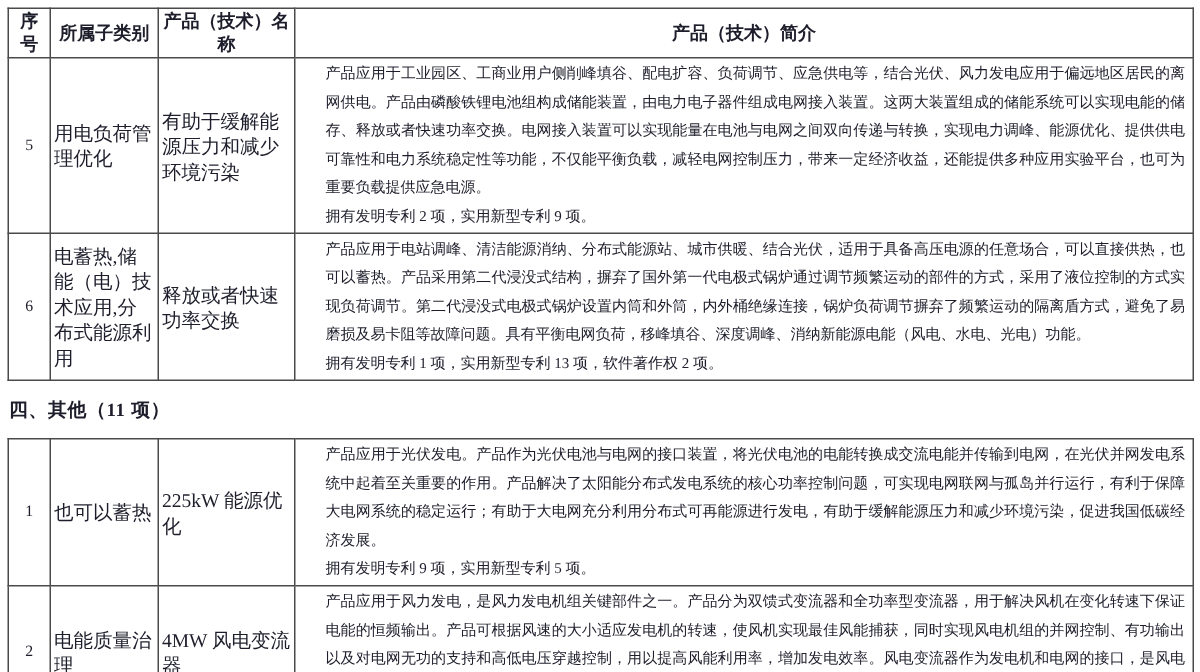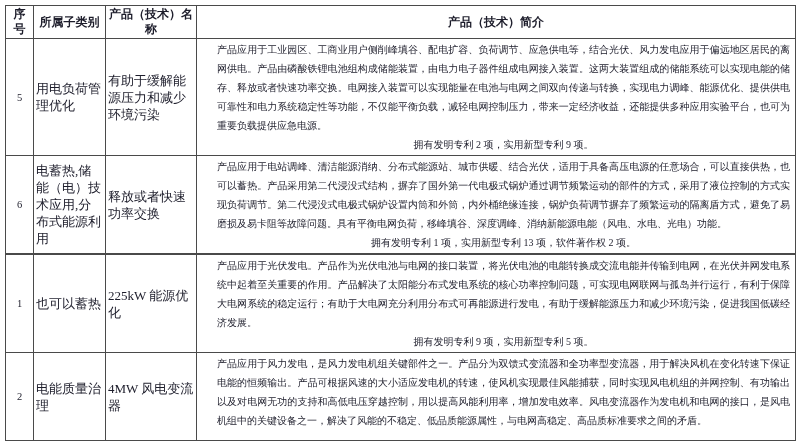--- a/index.html
+++ b/index.html
@@ -57,21 +57,21 @@
     vertical-align: top;
     padding: 1px 5px 1px 20px;
     font-size: 10px;
     line-height: 19px;
   }
   .intro-text {
     text-align: justify;
     text-justify: inter-ideograph;
   }
   .patent-text {
-    text-align: center;
+    text-align: left;
   }
   tr.r-hdr  { height: 28px; }
   tr.r-s3a  { height: 115px; }
   tr.r-s3b  { height: 92px; }
   tr.r-s4a  { height: 80px; }
   tr.r-s4b  { height: 88px; }
   .section-heading {
     height: 38px;
     box-sizing: border-box;
     padding: 11px 0 0 1px;
@@ -115,20 +115,21 @@
       <td class="cat-cell">电蓄热,储能（电）技术应用,分布式能源利用</td>
       <td class="name-cell">释放或者快速功率交换</td>
       <td class="intro-cell">
         <div class="intro-text">产品应用于电站调峰、清洁能源消纳、分布式能源站、城市供暖、结合光伏，适用于具备高压电源的任意场合，可以直接供热，也可以蓄热。产品采用第二代浸没式结构，摒弃了国外第一代电极式锅炉通过调节频繁运动的部件的方式，采用了液位控制的方式实现负荷调节。第二代浸没式电极式锅炉设置内筒和外筒，内外桶绝缘连接，锅炉负荷调节摒弃了频繁运动的隔离盾方式，避免了易磨损及易卡阻等故障问题。具有平衡电网负荷，移峰填谷、深度调峰、消纳新能源电能（风电、水电、光电）功能。</div>
         <div class="patent-text">拥有发明专利 1 项，实用新型专利 13 项，软件著作权 2 项。</div>
       </td>
     </tr>
   </tbody>
     </table>
 
+  <div class="section-heading">四、其他（11 项）</div>
 
   <table class="doc-table">
     <colgroup>
       <col class="c-num">
         <col class="c-cat">
         <col class="c-name">
         <col class="c-intro">
     </colgroup>
 
     <tbody>

